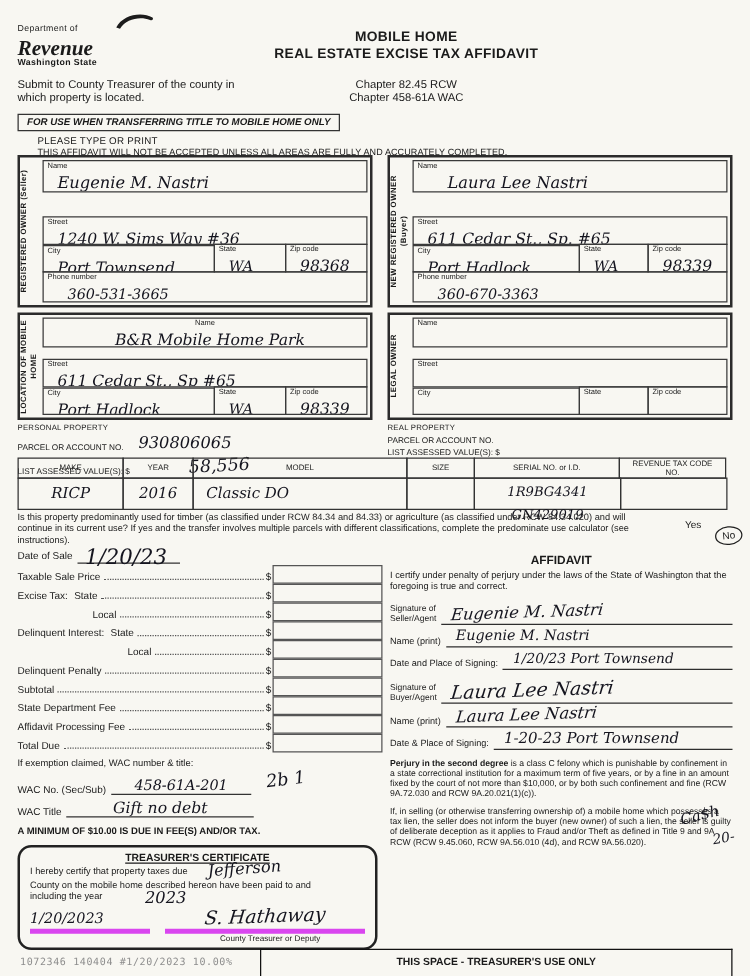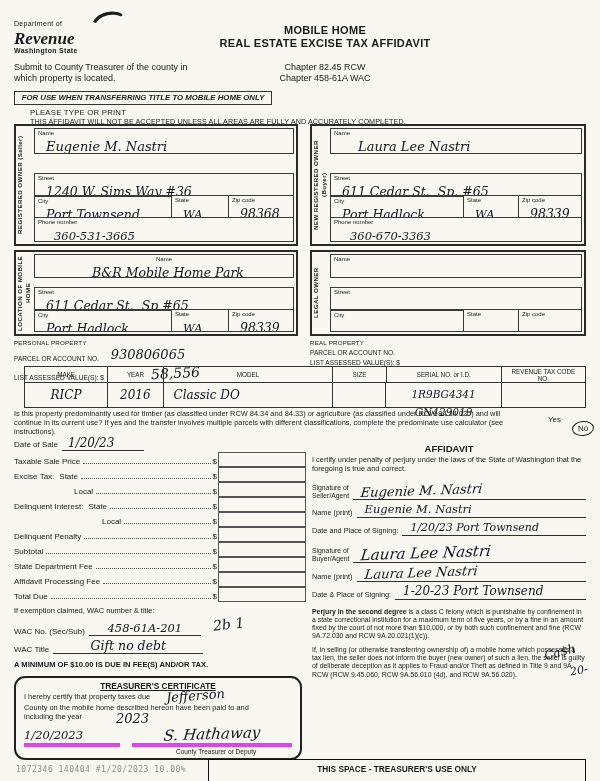--- a/index.html
+++ b/index.html
@@ -38,21 +38,21 @@
   .stack .fbox:first-child { margin-top:0; }
 
   
   .pp-title { font-size:6.2px; letter-spacing:0.2px; }
   .pp-line { font-size:6.6px; margin-top:3px; white-space:nowrap; }
   .pp-line .hw { position:relative; top:-2px; margin-left:10px; }
 
   
   .trow { display:flex; }
   .tc { border:1px solid #333; margin-left:-1px; }
-  .tc:first-child { margin-left:10px; }
+  .tc:first-child { margin-left:0; }
   .thead .tc { height:17px; font-size:6.3px; display:flex; align-items:center; justify-content:center; text-align:center; line-height:7px; font-weight:normal; }
   .tbody .tc { height:26px; margin-top:-1px; text-align:center; padding-top:2px; }
 
   .q-text { font-size:7.4px; line-height:9px; }
   .no-circle { font-size:8px; border:1.5px solid #1f1f1f; border-radius:50%; padding:2px 5px; transform:rotate(-6deg); display:inline-block; }
 
   
   .tax-line { display:flex; align-items:flex-end; height:15px; font-size:8px; }
   .tp, .ts { white-space:nowrap; padding-bottom:1px; }
   .ts { margin-left:5px; }
@@ -294,21 +294,21 @@
   </div>
 
   <div class="abs" style="left:14px;top:409px;width:572px;height:28px;">
     <div class="q-text" style="width:515px;">Is this property predominantly used for timber (as classified under RCW 84.34 and 84.33) or agriculture (as classified under RCW 84.34.020) and will continue in its current use? If yes and the transfer involves multiple parcels with different classifications, complete the predominate use calculator (see instructions).</div>
     <span class="abs" style="left:534px;top:6px;font-size:8px;">Yes</span>
     <span class="abs no-circle" style="left:558px;top:12px;">No</span>
   </div>
 
   <div class="abs" style="left:14px;top:440px;font-size:8px;">Date of Sale</div>
   <div class="abs" style="left:62px;top:450px;width:82px;border-bottom:1px solid #333;"></div>
-  <span class="abs hw" style="left:68px;top:436px;font-size:12px;">1/20/23</span>
+  <span class="abs hw" style="left:68px;top:436px;font-size:17px;">1/20/23</span>
 
   <div class="abs" style="left:14px;top:452px;width:292px;">
     <div class="tax-line t0">
         <span class="tp">Taxable Sale Price</span>
         <span class="leader"></span>
         <span class="cur">$</span>
         <span class="amt"></span>
       </div>
     <div class="tax-line t1x">
         <span class="tp">Excise Tax:</span>

